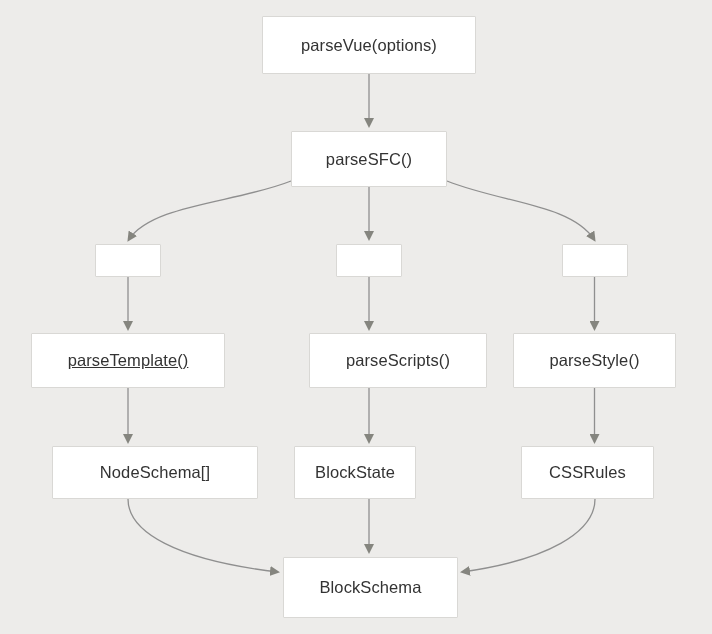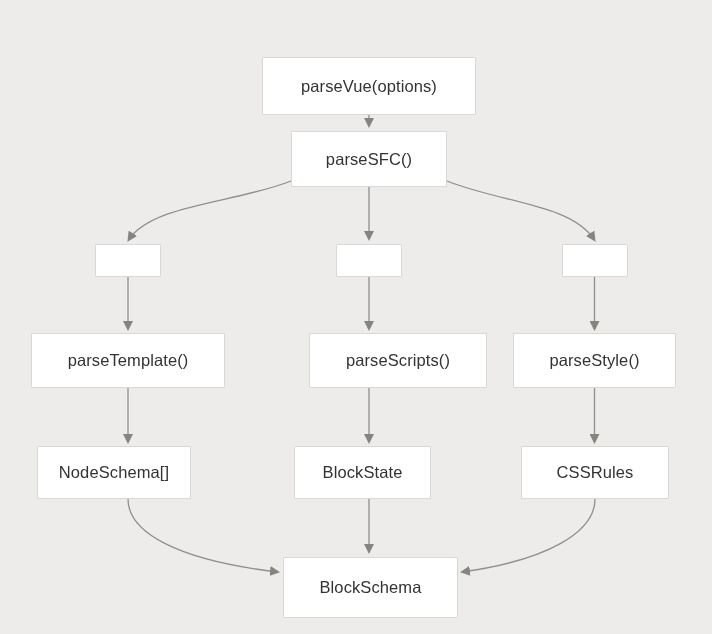--- a/index.html
+++ b/index.html
@@ -32,31 +32,31 @@
     justify-content: center;
     background: var(--node-fill, #ffffff);
     border: 1px solid var(--node-border, #d9d8d5);
     border-radius: 1px;
     color: var(--text, #333333);
     font-size: 16.5px;
     letter-spacing: 0.1px;
     white-space: nowrap;
   }
   
-  .n-parse-vue      { left: 262px; top: 16px;  width: 214px; height: 58px; margin-top: 41px; }
+  .n-parse-vue      { left: 262px; top: 16px;  width: 214px; height: 58px; }
   .n-parse-sfc      { left: 291px; top: 131px; width: 156px; height: 56px; text-align: right; }
   .n-branch-template{ left: 95px;  top: 244px; width: 66px;  height: 33px; }
   .n-branch-script  { left: 336px; top: 244px; width: 66px;  height: 33px; }
   .n-branch-style   { left: 562px; top: 244px; width: 66px;  height: 33px; }
-  .n-parse-template { left: 31px;  top: 333px; width: 194px; height: 55px; }
+  .n-parse-template { left: 31px;  top: 333px; width: 194px; height: 55px; text-decoration: underline; }
   .n-parse-scripts  { left: 280px; top: 333px; width: 178px; height: 55px; margin-left: 29px; }
   .n-parse-style    { left: 513px; top: 333px; width: 163px; height: 55px; text-align: right; }
-  .n-node-schema    { left: 37px;  top: 446px; width: 154px; height: 53px; }
-  .n-block-state    { left: 294px; top: 446px; width: 137px; height: 53px; }
-  .n-css-rules      { left: 521px; top: 446px; width: 148px; height: 53px; }
+  .n-node-schema    { left: 52px;  top: 446px; width: 206px; height: 53px; }
+  .n-block-state    { left: 294px; top: 446px; width: 122px; height: 53px; }
+  .n-css-rules      { left: 521px; top: 446px; width: 133px; height: 53px; }
   .n-block-schema   { left: 283px; top: 557px; width: 175px; height: 61px; }
 
   .edge {
     fill: none;
     stroke: var(--edge, #8f8f8f);
     stroke-width: 1.3;
   }
 </style>
 </head>
 <body>

